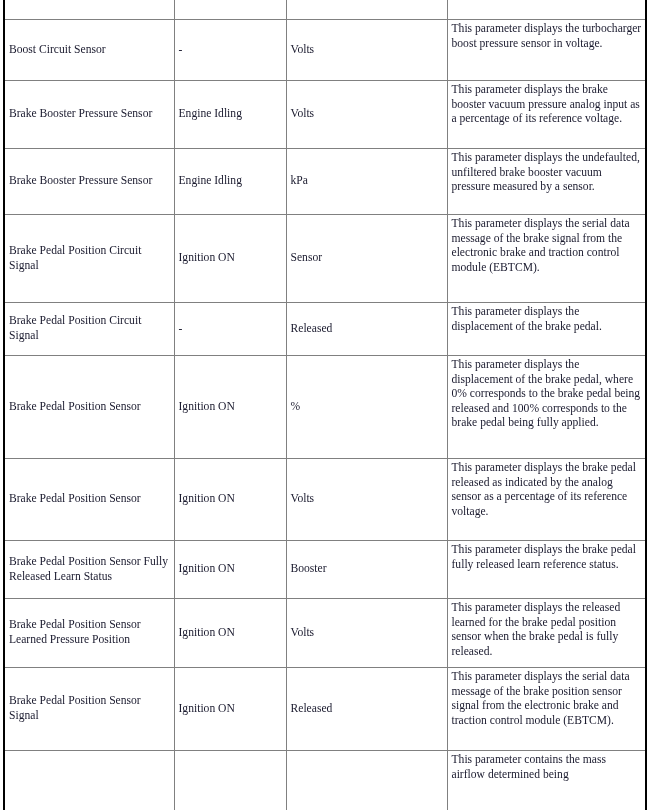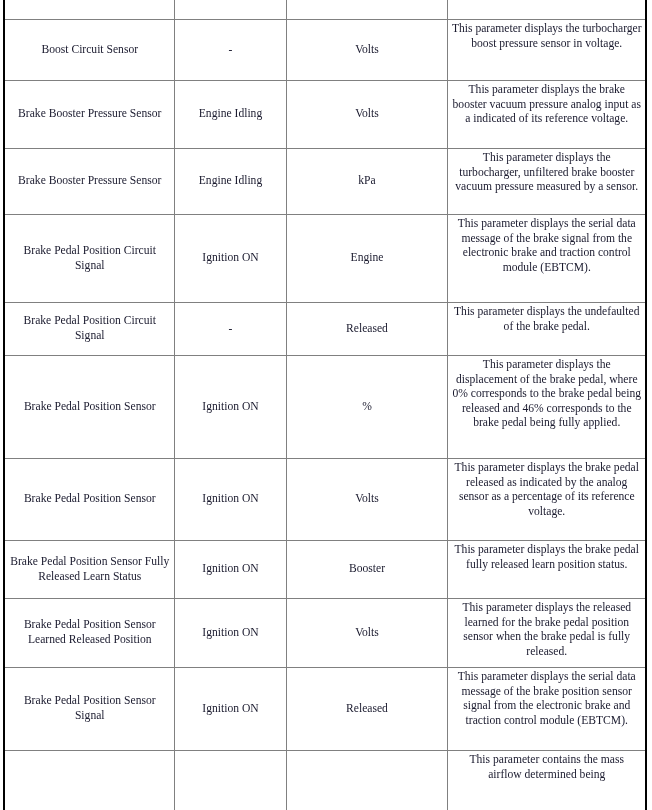--- a/index.html
+++ b/index.html
@@ -36,21 +36,20 @@
   table.param-table col.c-units { width: 161px; }
   table.param-table col.c-desc  { width: 199px; }
 
   table.param-table td {
     border: 1px solid #808080;
     vertical-align: middle;
     padding: 1px 3px 1px 4px;
     word-wrap: break-word;
     overflow-wrap: break-word;
     hyphens: none;
-    text-align: center;
   }
   
   table.param-table {
     border-left: 2px solid #000;
     border-right: 2px solid #000;
   }
   table.param-table td.desc {
     vertical-align: top;
     padding-top: 2px;
   }
@@ -98,77 +97,77 @@
           <td>
             <span class="cell-text">Brake Booster Pressure Sensor</span>
           </td>
           <td>
             <span class="cell-text">Engine Idling</span>
           </td>
           <td>
             <span class="cell-text">Volts</span>
           </td>
           <td class="desc">
-            <span class="cell-text">This parameter displays the brake booster vacuum pressure analog input as a indicated of its reference voltage.</span>
+            <span class="cell-text">This parameter displays the brake booster vacuum pressure analog input as a percentage of its reference voltage.</span>
           </td>
         </tr>
         <tr style="height: 66px;">
           <td>
             <span class="cell-text">Brake Booster Pressure Sensor</span>
           </td>
           <td>
             <span class="cell-text">Engine Idling</span>
           </td>
           <td>
             <span class="cell-text">kPa</span>
           </td>
           <td class="desc">
-            <span class="cell-text">This parameter displays the turbocharger, unfiltered brake booster vacuum pressure measured by a sensor.</span>
+            <span class="cell-text">This parameter displays the undefaulted, unfiltered brake booster vacuum pressure measured by a sensor.</span>
           </td>
         </tr>
         <tr style="height: 88px;">
           <td>
             <span class="cell-text">Brake Pedal Position Circuit Signal</span>
           </td>
           <td>
             <span class="cell-text">Ignition ON</span>
           </td>
           <td>
-            <span class="cell-text">Engine</span>
+            <span class="cell-text">Sensor</span>
           </td>
           <td class="desc">
             <span class="cell-text">This parameter displays the serial data message of the brake signal from the electronic brake and traction control module (EBTCM).</span>
           </td>
         </tr>
         <tr style="height: 53px;">
           <td>
             <span class="cell-text">Brake Pedal Position Circuit Signal</span>
           </td>
           <td>
             <span class="cell-text">-</span>
           </td>
           <td>
             <span class="cell-text">Released</span>
           </td>
           <td class="desc">
-            <span class="cell-text">This parameter displays the undefaulted of the brake pedal.</span>
+            <span class="cell-text">This parameter displays the displacement of the brake pedal.</span>
           </td>
         </tr>
         <tr style="height: 103px;">
           <td>
             <span class="cell-text">Brake Pedal Position Sensor</span>
           </td>
           <td>
             <span class="cell-text">Ignition ON</span>
           </td>
           <td>
             <span class="cell-text">%</span>
           </td>
           <td class="desc">
-            <span class="cell-text">This parameter displays the displacement of the brake pedal, where 0% corresponds to the brake pedal being released and 46% corresponds to the brake pedal being fully applied.</span>
+            <span class="cell-text">This parameter displays the displacement of the brake pedal, where 0% corresponds to the brake pedal being released and 100% corresponds to the brake pedal being fully applied.</span>
           </td>
         </tr>
         <tr style="height: 82px;">
           <td>
             <span class="cell-text">Brake Pedal Position Sensor</span>
           </td>
           <td>
             <span class="cell-text">Ignition ON</span>
           </td>
           <td>
@@ -182,26 +181,26 @@
           <td>
             <span class="cell-text">Brake Pedal Position Sensor Fully Released Learn Status</span>
           </td>
           <td>
             <span class="cell-text">Ignition ON</span>
           </td>
           <td>
             <span class="cell-text">Booster</span>
           </td>
           <td class="desc">
-            <span class="cell-text">This parameter displays the brake pedal fully released learn position status.</span>
+            <span class="cell-text">This parameter displays the brake pedal fully released learn reference status.</span>
           </td>
         </tr>
         <tr style="height: 69px;">
           <td>
-            <span class="cell-text">Brake Pedal Position Sensor Learned Released Position</span>
+            <span class="cell-text">Brake Pedal Position Sensor Learned Pressure Position</span>
           </td>
           <td>
             <span class="cell-text">Ignition ON</span>
           </td>
           <td>
             <span class="cell-text">Volts</span>
           </td>
           <td class="desc">
             <span class="cell-text">This parameter displays the released learned for the brake pedal position sensor when the brake pedal is fully released.</span>
           </td>

